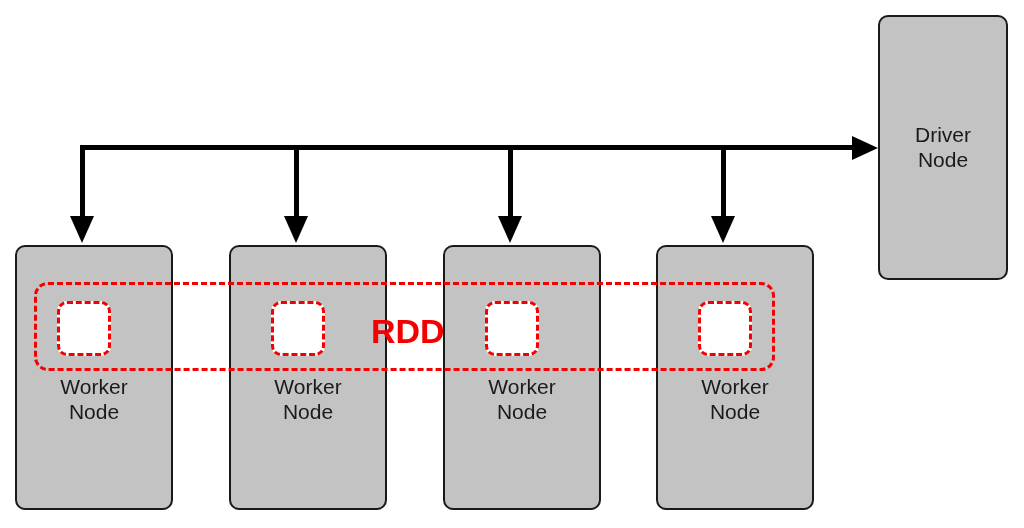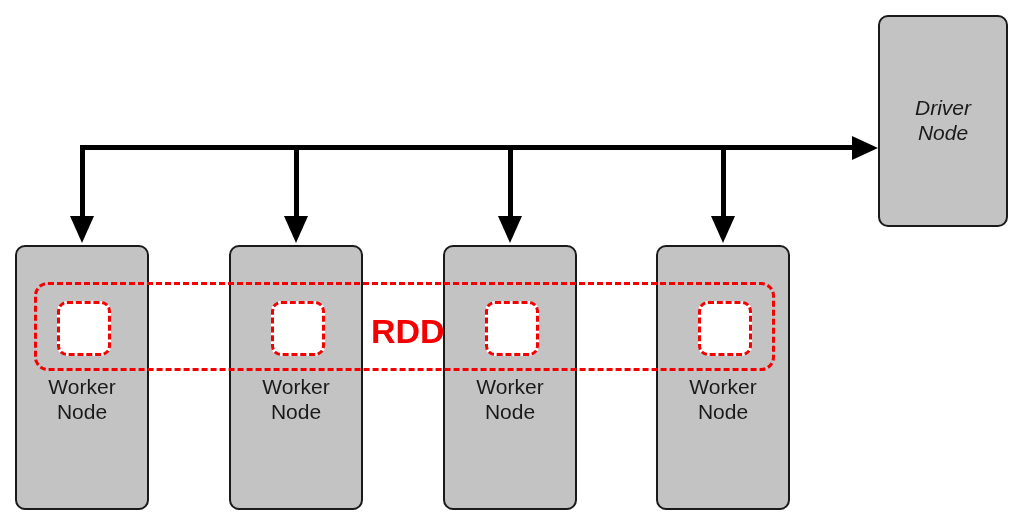--- a/index.html
+++ b/index.html
@@ -68,21 +68,21 @@
 
   
   .node {
     position: absolute;
     background: var(--node-fill);
     border: 2px solid var(--node-border);
     border-radius: 10px;
   }
   .worker {
     top: 245px;
-    width: 134px;
+    width: 158px;
     height: 265px;
     z-index: 1;
   }
   .worker.w1 { left: 15px; }
   .worker.w2 { left: 229px; }
   .worker.w3 { left: 443px; }
   .worker.w4 { left: 656px; }
 
   .worker-label {
     position: absolute;
@@ -99,26 +99,25 @@
     top: 54px; left: 40px;
     width: 54px; height: 55px;
     background: #ffffff;
     border: 3px dashed var(--rdd-red);
     border-radius: 10px;
     z-index: 4;
   }
 
   .driver {
     left: 878px; top: 15px;
-    width: 130px; height: 212px;
+    width: 130px; height: 265px;
     z-index: 1;
     display: flex;
     align-items: center;
     justify-content: center;
-    font-style: italic;
   }
   .driver-label {
     text-align: center;
     font-size: 21px;
     line-height: 1.18;
     color: var(--text);
     white-space: pre-line;
   }
 
   

